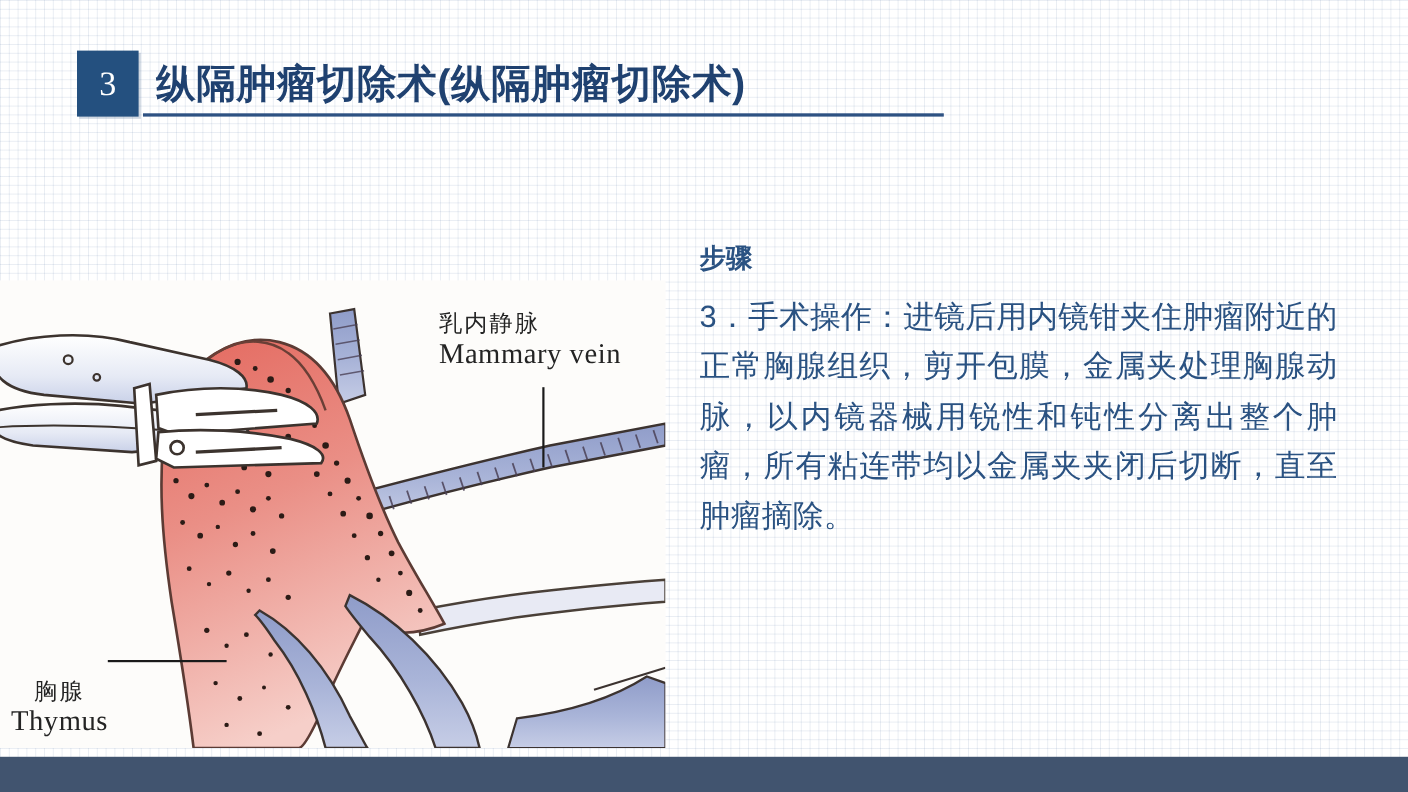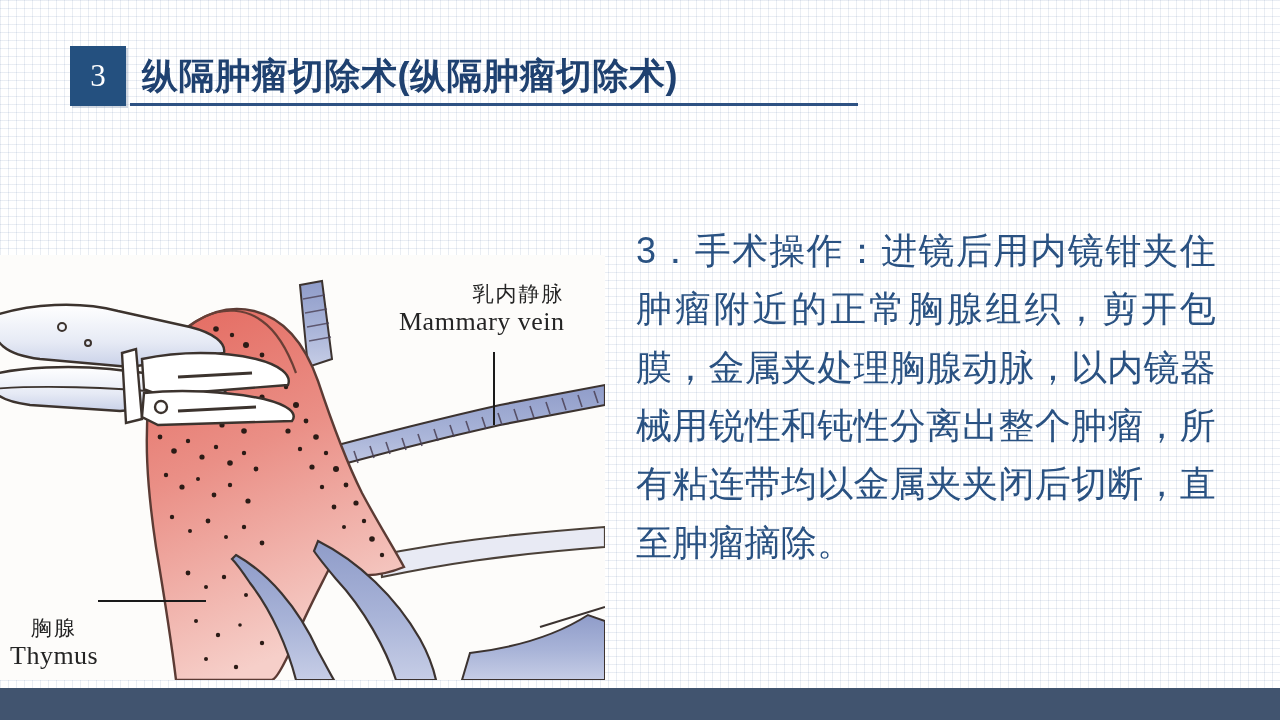--- a/index.html
+++ b/index.html
@@ -92,21 +92,21 @@
   .illus-label {
     position: absolute;
     font-family: "Liberation Serif", serif;
     color: #242424;
     line-height: 1.18;
     white-space: nowrap;
   }
   .label-mammary {
     left: 399px;
     top: 282px;
-    text-align: right;
+    text-align: left;
   }
   .label-thymus {
     left: 10px;
     top: 616px;
     text-align: center;
   }
   .lab-cn { font-size: 21px; letter-spacing: 2px; }
   .lab-en { font-size: 26px; letter-spacing: 0.5px; }
   .leader {
     position: absolute;
@@ -133,21 +133,21 @@
     width: 580px;
   }
   .steps-heading {
     font-size: 24px;
     font-weight: 700;
     color: #2a5282;
     line-height: 1.2;
     margin-bottom: 14px;
   }
   .steps-body {
-    font-size: 36px;
+    font-size: 28px;
     color: #2a5282;
     line-height: 1.62;
     text-align: justify;
     text-justify: inter-ideograph;
     letter-spacing: 0.2px;
   }
 
   
   .bottom-bar {
     position: absolute;
@@ -321,18 +321,19 @@
   </div>
   <div class="leader leader-mammary"></div>
 
   <div class="illus-label label-thymus">
     <div class="lab-cn">胸腺</div>
     <div class="lab-en">Thymus</div>
   </div>
   <div class="leader leader-thymus"></div>
 
   <div class="text-col">
+    <div class="steps-heading">步骤</div>
     <div class="steps-body">3．手术操作：进镜后用内镜钳夹住肿瘤附近的正常胸腺组织，剪开包膜，金属夹处理胸腺动脉，以内镜器械用锐性和钝性分离出整个肿瘤，所有粘连带均以金属夹夹闭后切断，直至肿瘤摘除。</div>
   </div>
 
   <div class="bottom-bar"></div>
 
 </div>
 
 </body></html>

